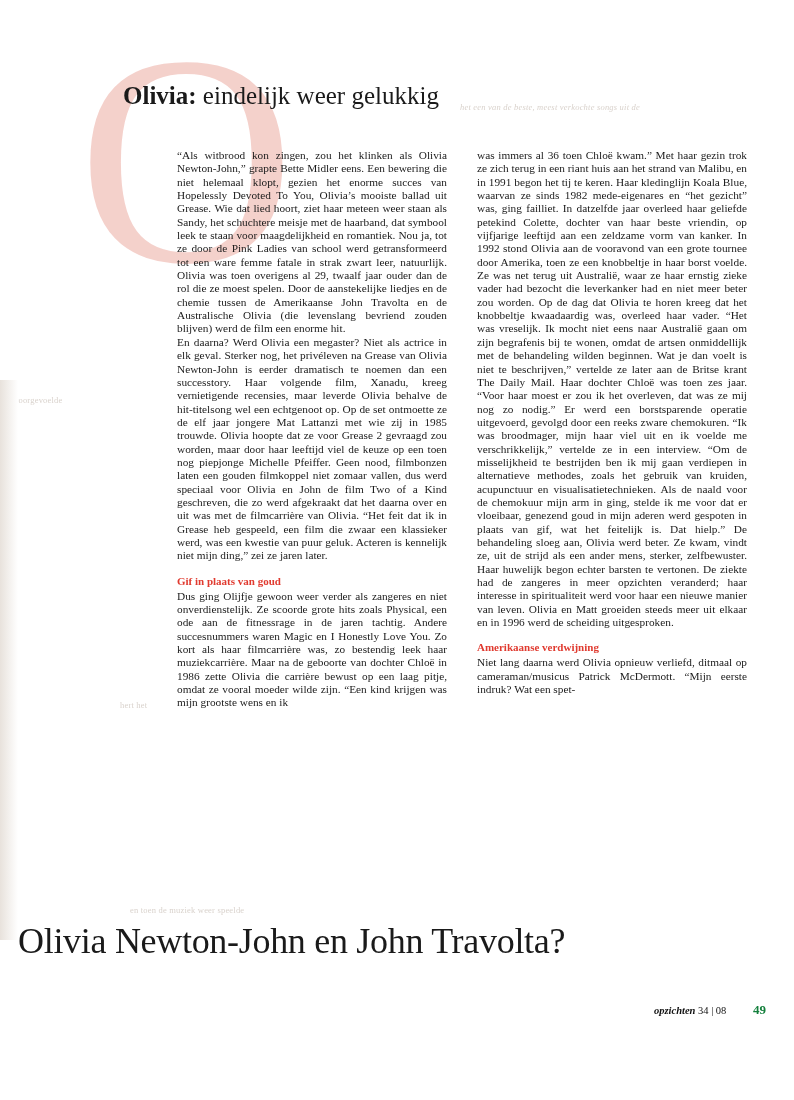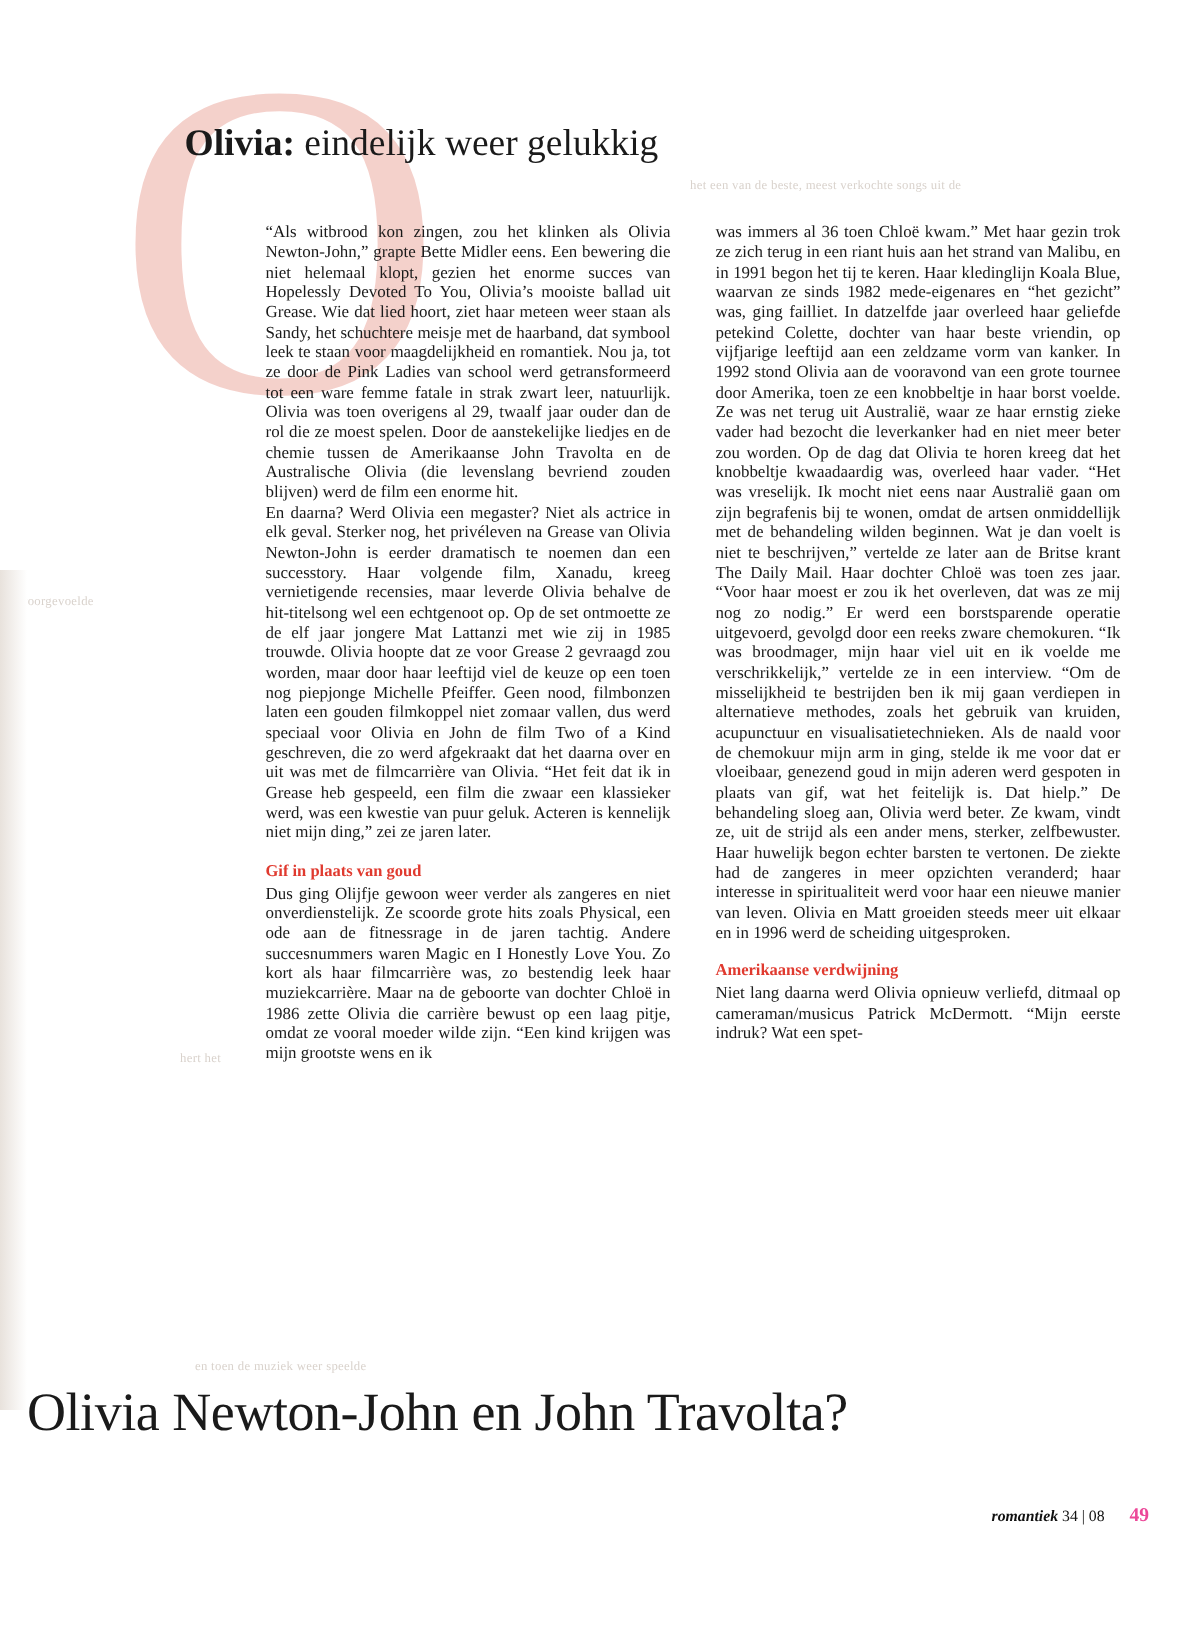--- a/index.html
+++ b/index.html
@@ -27,21 +27,21 @@
   }
   
   .ghost{
     position:absolute;
     color:#d9d2cc;
     font-size:8.5px;
     line-height:11px;
     z-index:0;
     letter-spacing:.2px;
   }
-  .ghost.g1{left:460px;top:118px;width:300px;}
+  .ghost.g1{left:460px;top:102px;width:300px;font-style:italic;}
   .ghost.g2{left:14px;top:395px;width:110px;}
   .ghost.g3{left:120px;top:700px;width:150px;}
   .ghost.g4{left:430px;top:890px;width:330px;}
   .ghost.g5{left:130px;top:905px;width:240px;}
 
   .headline{
     position:absolute;
     left:123px;top:82px;
     z-index:3;
     font-size:25px;
@@ -88,21 +88,21 @@
   }
 
   .folio{
     position:absolute;
     right:28px;bottom:82px;
     font-size:10.5px;
     z-index:3;
     color:#111;
   }
   .folio .brand{font-weight:bold;font-style:italic;}
-  .folio .num{font-weight:bold;font-size:13px;margin-left:14px;color:#ec4899;}
+  .folio .num{font-weight:bold;font-size:13px;margin-left:24px;color:#15803d;}
 
   
   .edge-left{
     position:absolute;left:0;top:380px;width:18px;height:560px;
     background:linear-gradient(90deg,#e8e2dc,#ffffff);
     z-index:1;
   }
   .edge-bottom{
     position:absolute;left:0;bottom:0;width:794px;height:88px;
     background:#ffffff;z-index:2;
@@ -143,20 +143,20 @@
       <p>was immers al 36 toen Chloë kwam.” Met haar gezin trok ze zich terug in een riant huis aan het strand van Malibu, en in 1991 begon het tij te keren. Haar kledinglijn Koala Blue, waarvan ze sinds 1982 mede-eigenares en “het gezicht” was, ging failliet. In datzelfde jaar overleed haar geliefde petekind Colette, dochter van haar beste vriendin, op vijfjarige leeftijd aan een zeldzame vorm van kanker. In 1992 stond Olivia aan de vooravond van een grote tournee door Amerika, toen ze een knobbeltje in haar borst voelde. Ze was net terug uit Australië, waar ze haar ernstig zieke vader had bezocht die leverkanker had en niet meer beter zou worden. Op de dag dat Olivia te horen kreeg dat het knobbeltje kwaadaardig was, overleed haar vader. “Het was vreselijk. Ik mocht niet eens naar Australië gaan om zijn begrafenis bij te wonen, omdat de artsen onmiddellijk met de behandeling wilden beginnen. Wat je dan voelt is niet te beschrijven,” vertelde ze later aan de Britse krant The Daily Mail. Haar dochter Chloë was toen zes jaar. “Voor haar moest er zou ik het overleven, dat was ze mij nog zo nodig.” Er werd een borstsparende operatie uitgevoerd, gevolgd door een reeks zware chemokuren. “Ik was broodmager, mijn haar viel uit en ik voelde me verschrikkelijk,” vertelde ze in een interview. “Om de misselijkheid te bestrijden ben ik mij gaan verdiepen in alternatieve methodes, zoals het gebruik van kruiden, acupunctuur en visualisatietechnieken. Als de naald voor de chemokuur mijn arm in ging, stelde ik me voor dat er vloeibaar, genezend goud in mijn aderen werd gespoten in plaats van gif, wat het feitelijk is. Dat hielp.” De behandeling sloeg aan, Olivia werd beter. Ze kwam, vindt ze, uit de strijd als een ander mens, sterker, zelfbewuster. Haar huwelijk begon echter barsten te vertonen. De ziekte had de zangeres in meer opzichten veranderd; haar interesse in spiritualiteit werd voor haar een nieuwe manier van leven. Olivia en Matt groeiden steeds meer uit elkaar en in 1996 werd de scheiding uitgesproken.</p>
       <div class="subhead">Amerikaanse verdwijning</div>
       <p>Niet lang daarna werd Olivia opnieuw verliefd, ditmaal op cameraman/musicus Patrick McDermott. “Mijn eerste indruk? Wat een spet-</p>
     </div>
 
   </div>
 
   <div class="bigtitle">Olivia Newton-John en John Travolta?</div>
 
   <div class="folio">
-    <span class="brand">romantiek</span>
+    <span class="brand">opzichten</span>
     <span>34 | 08</span>
     <span class="num">49</span>
   </div>
 
   <div class="edge-bottom"></div>
   <div class="edge-top-tint"></div>
 </div>
 
 </body></html>

